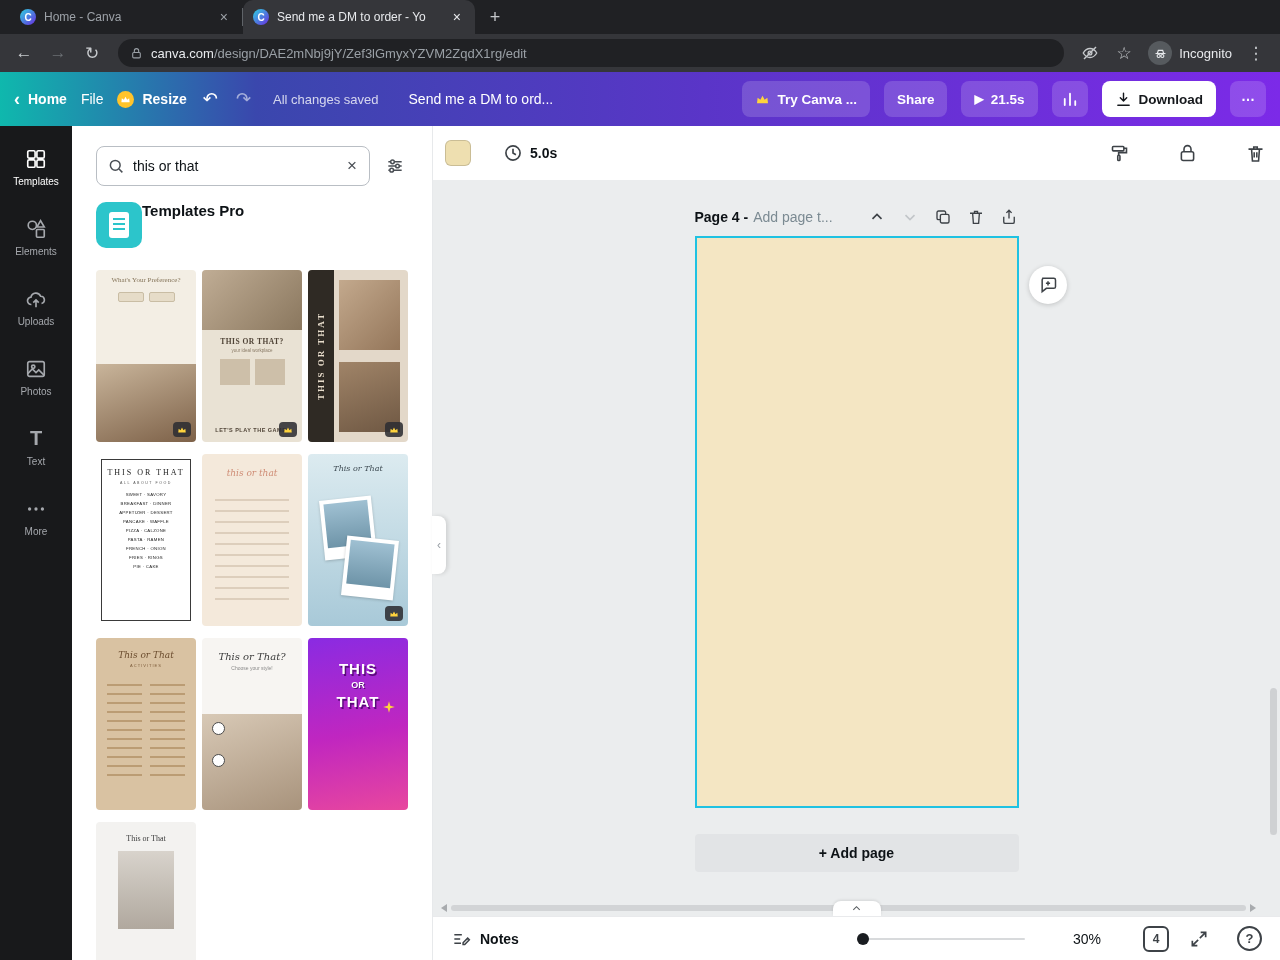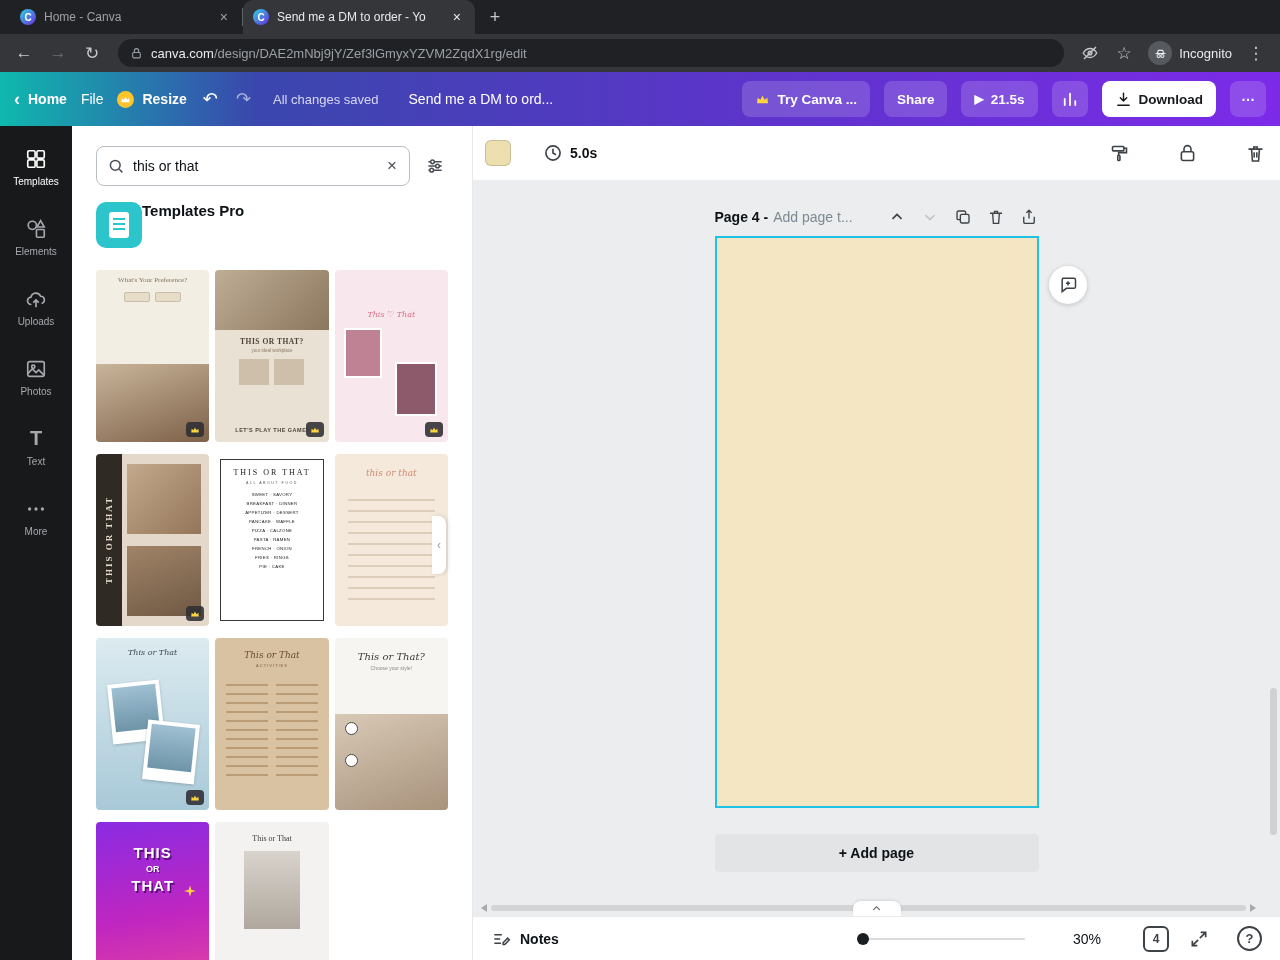--- a/index.html
+++ b/index.html
@@ -47,21 +47,21 @@
 
   
   .main { flex:1; display:flex; position:relative; min-height:0; }
 
   .sidebar { width:72px; background:#18191b; display:flex; flex-direction:column; align-items:center; padding-top:10px; gap:8px; flex:0 0 auto; }
   .side-item { width:64px; height:62px; display:flex; flex-direction:column; align-items:center; justify-content:center; gap:6px; color:#a5a8ad; font-size:10px; border-radius:8px; }
   .side-item.active { color:#fff; }
   .side-item svg { width:22px; height:22px; }
   .side-item .tglyph { font-size:20px; font-weight:bold; line-height:20px; height:22px; }
 
-  .panel { width:400px; background:#fff; padding:20px 24px 0 24px; overflow:hidden; flex:0 0 auto; }
+  .panel { width:360px; background:#fff; padding:20px 24px 0 24px; overflow:hidden; flex:0 0 auto; }
   .search-row { display:flex; align-items:center; }
   .search-box { flex:1; height:40px; border:1px solid #b9bec4; border-radius:8px; display:flex; align-items:center; padding:0 10px; gap:8px; }
   .search-box svg { width:18px; height:18px; color:#4a4f55; }
   .search-input { flex:1; border:none; outline:none; font:14px "Liberation Sans", sans-serif; color:#0d1216; min-width:0; background:transparent; }
   .search-clear { font-size:17px; color:#4a4f55; padding:0 2px; }
   .filter-btn { width:26px; height:26px; margin-left:12px; display:flex; align-items:center; justify-content:center; background:none; border:none; color:#4a4f55; }
   .filter-btn svg { width:20px; height:20px; }
 
   .pro-banner { margin-top:16px; display:flex; align-items:flex-start; }
   .pro-icon { width:46px; height:46px; min-width:46px; border-radius:10px; background:#2cc5cb; display:flex; align-items:center; justify-content:center; }
@@ -408,30 +408,20 @@
             </div>
           <div class="t2-bottom">LET'S PLAY THE GAME!</div>
           <span class="badge">
               <svg viewBox="0 0 24 18">
                 <path d="M3 15 4 6l4.5 3.5L12 3l3.5 6.5L20 6l1 9z" fill="#ffd43d"></path>
               </svg>
             </span>
         </div>
 
 
-        <div class="thumb t4">
-          <div class="t4-p1"></div>
-          <div class="t4-title script">This ♡ That</div>
-          <div class="t4-p2"></div>
-          <span class="badge">
-              <svg viewBox="0 0 24 18">
-                <path d="M3 15 4 6l4.5 3.5L12 3l3.5 6.5L20 6l1 9z" fill="#ffd43d"></path>
-              </svg>
-            </span>
-        </div>
 
         <div class="thumb t5">
           <div class="t5-band serif">THIS OR THAT</div>
           <div class="t5-p1"></div>
           <div class="t5-p2"></div>
           <span class="badge">
               <svg viewBox="0 0 24 18">
                 <path d="M3 15 4 6l4.5 3.5L12 3l3.5 6.5L20 6l1 9z" fill="#ffd43d"></path>
               </svg>
             </span>

